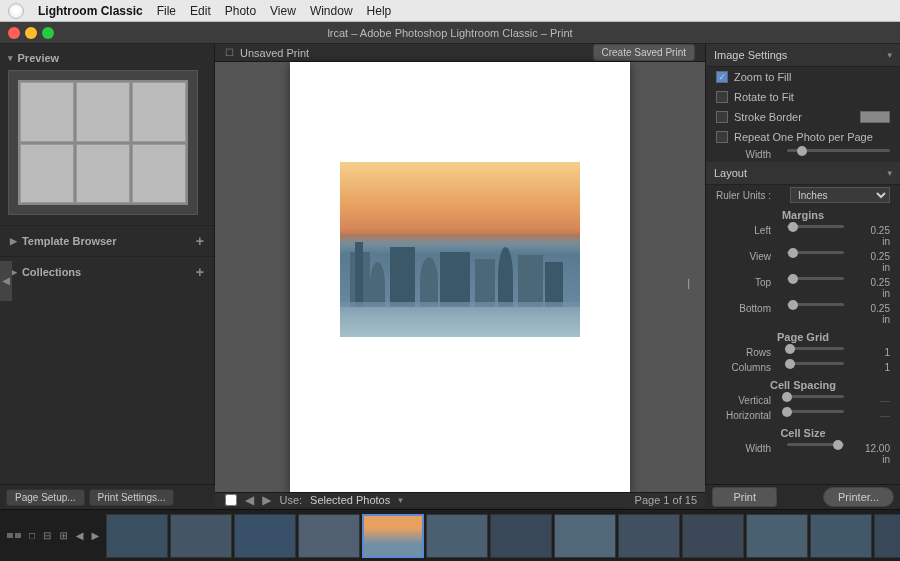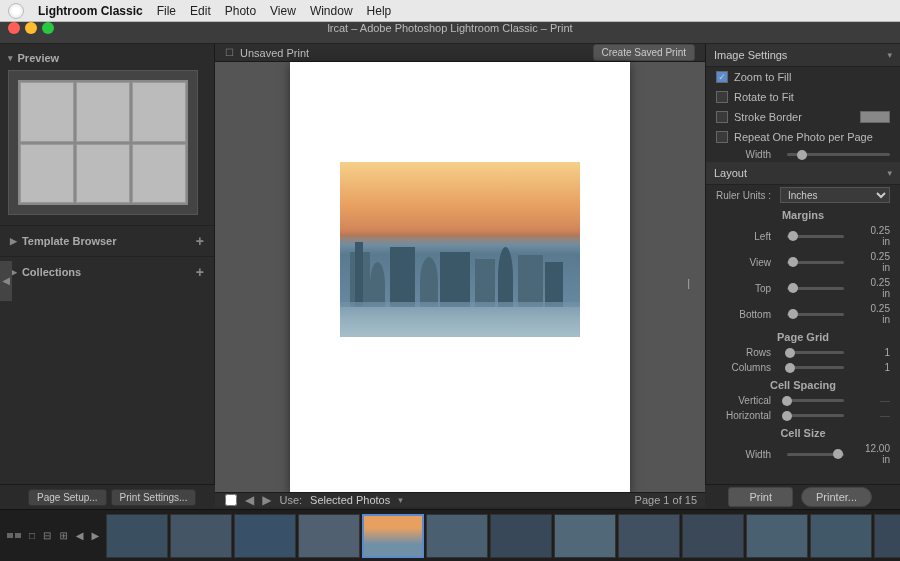--- a/index.html
+++ b/index.html
@@ -39,21 +39,21 @@
       font-weight: bold;
       color: #111;
       font-size: 12px;
     }
 
     
     .titlebar {
       height: 22px;
       background: #3c3c3c;
       display: flex;
-      align-items: flex-start;
+      align-items: center;
       justify-content: center;
       border-bottom: 1px solid #222;
       position: relative;
     }
     .titlebar-dots {
       position: absolute;
       left: 8px;
       display: flex;
       gap: 5px;
     }
@@ -278,21 +278,20 @@
     .rp-subsection {
       padding: 4px 10px 2px;
       color: #aaa;
       font-size: 11px;
       font-weight: bold;
       text-align: center;
     }
 
     .rp-slider-row {
       display: flex;
-      align-items: center;
       padding: 2px 10px;
       gap: 16px;
     }
     .rp-slider-label {
       color: #aaa;
       font-size: 10px;
       width: 55px;
       text-align: right;
     }
     .rp-slider {
@@ -315,21 +314,21 @@
       color: #aaa;
       font-size: 10px;
       width: 30px;
       text-align: right;
     }
 
     .rp-select-row {
       display: flex;
       align-items: center;
       padding: 2px 10px;
-      gap: 4px;
+      gap: 14px;
     }
     .rp-select-label {
       color: #aaa;
       font-size: 10px;
       width: 60px;
     }
     .rp-select {
       flex: 1;
       background: #3a3a3a;
       border: 1px solid #555;
@@ -346,21 +345,21 @@
       border: 1px solid #666;
       margin-left: auto;
     }
 
     
     .status-bar {
       height: 25px;
       background: #2a2a2a;
       display: flex;
       align-items: center;
-      padding: 0 28px;
+      padding: 0 6px;
       gap: 8px;
       border-top: 1px solid #1a1a1a;
     }
     .status-buttons {
       display: flex;
       gap: 4px;
     }
     .status-btn {
       background: #444;
       border: 1px solid #333;
@@ -428,20 +427,21 @@
       cursor: pointer;
     }
     .printer-btn {
       background: #555;
       border: 1px solid #444;
       color: #ccc;
       padding: 3px 14px;
       font-size: 11px;
       border-radius: 10px;
       cursor: pointer;
+      margin-left: 38px;
     }
   </style>
 </head>
 <body>
 
 <div class="menubar">
   <div class="menubar-logo"></div>
   <span class="menubar-appname">Lightroom Classic</span>
   <span class="menubar-item">File</span>
   <span class="menubar-item">Edit</span>

